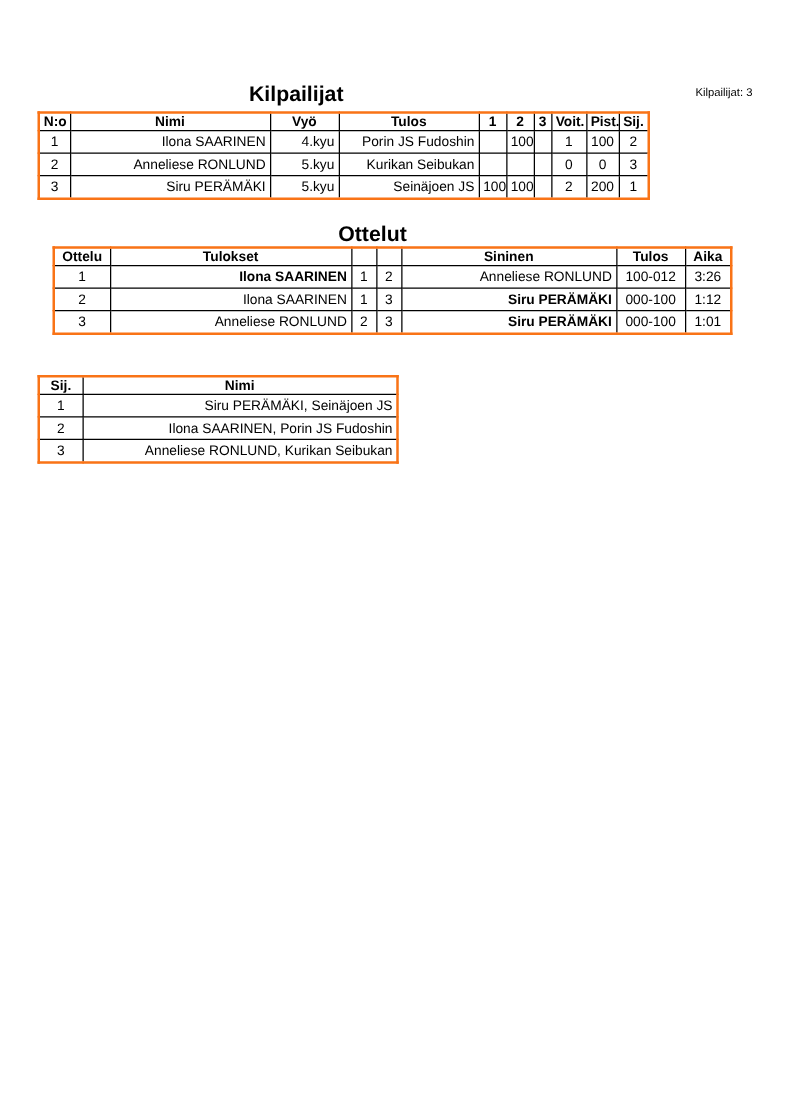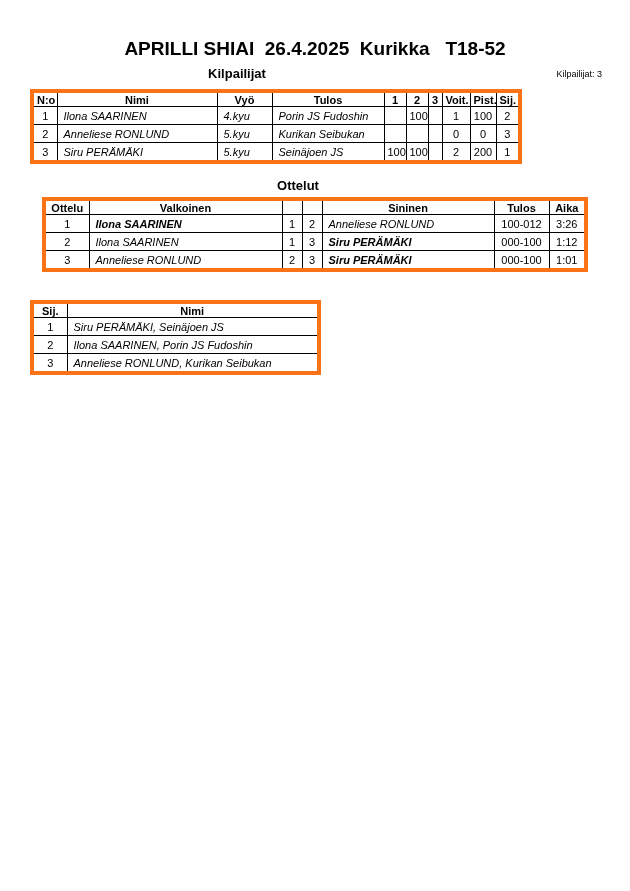--- a/index.html
+++ b/index.html
@@ -8,55 +8,54 @@
     font-family:"Liberation Sans", sans-serif;
     color:#000;
   }
   .page { position:relative; width:630px; height:891px; background:#fff; overflow:hidden; }
 
   .title {
     position:absolute; top:38px; left:0; width:630px;
     text-align:center; font-size:19px; font-weight:bold;
     white-space:pre;
   }
-  .heading { position:absolute; font-size:13px; font-weight:bold; text-align:center; }
+  .heading { position:absolute; font-size:17px; font-weight:bold; text-align:center; }
   .h-kilpailijat { top:66px; left:30px; width:414px; }
   .h-ottelut    { top:178px; left:30px; width:536px; }
   .h-tulokset   { top:282px; left:30px; width:304px; }
   .count {
     position:absolute; top:69px; right:28px;
     font-size:9px; text-align:center;
   }
 
   table {
     position:absolute;
     border-collapse:collapse; table-layout:fixed;
-    border:4px solid #f97316; background:#fff;
+    border:2px solid #f97316; background:#fff;
   }
   th, td {
     border:1px solid #000;
     font-size:11px; line-height:12px;
     padding:0 3px; height:17px;
     overflow:hidden; white-space:nowrap;
   }
   th { font-weight:bold; text-align:center; height:13px; }
-  td.l { text-align:left; padding-left:6px;font-style:italic; }
+  td.l { text-align:right; padding-left:6px; }
   td.c { text-align:center; }
   .bold { font-weight:bold; }
 
   .t1 { top:89px;  left:30px; width:488px; }
   .t2 { top:197px; left:42px; width:542px; }
   .t3 { top:300px; left:30px; width:287px; }
 </style>
 </head>
 <body>
 
 <div class="page">
 
-  <div class="title">APRILLI SHIAI  26.4.2025  Kurikka   T18-52</div>
 
   <div class="heading h-kilpailijat">Kilpailijat</div>
   <div class="count">Kilpailijat: 3</div>
 
   <table class="t1">
     <colgroup>
       <col style="width:25px">
         <col style="width:160px">
         <col style="width:55px">
         <col style="width:112px">
@@ -129,21 +128,21 @@
         <col style="width:193px">
         <col style="width:20px">
         <col style="width:20px">
       <col style="width:172px">
         <col style="width:55px">
         <col style="width:37px">
     </colgroup>
     <thead>
       <tr>
         <th>Ottelu</th>
-        <th>Valkoinen</th>
+        <th>Tulokset</th>
         <th></th>
         <th></th>
         <th>Sininen</th>
         <th>Tulos</th>
         <th>Aika</th>
       </tr>
     </thead>
     <tbody>
       <tr>
         <td class="c">1</td>

